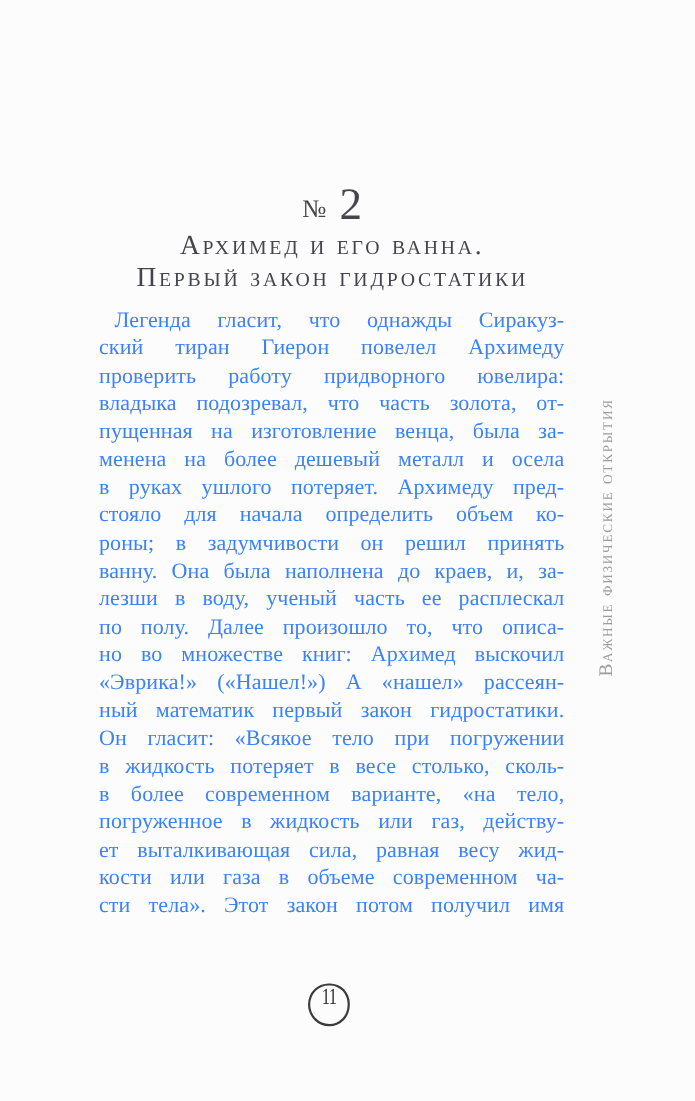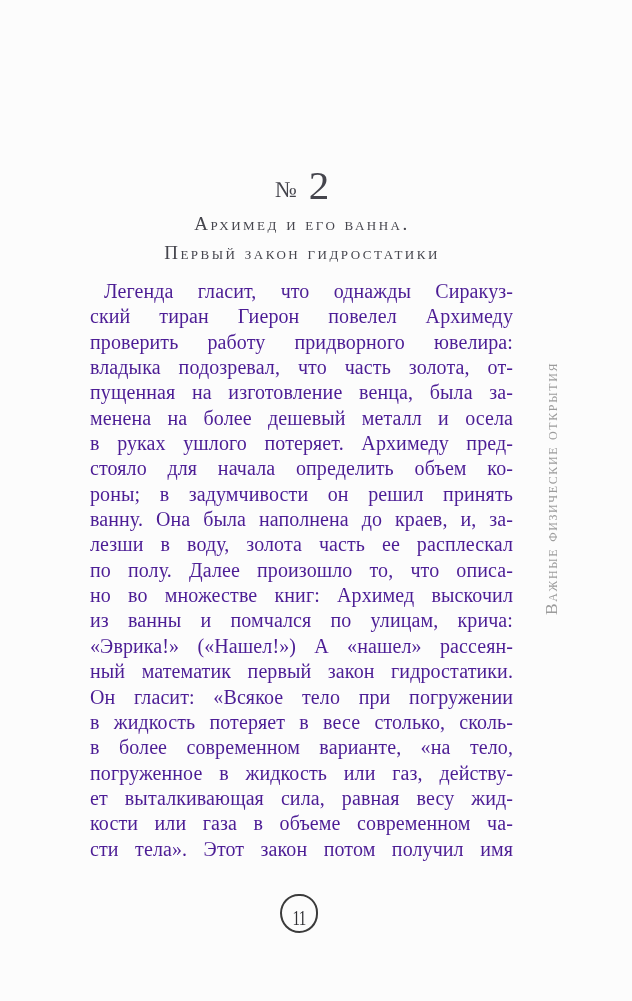--- a/index.html
+++ b/index.html
@@ -40,36 +40,36 @@
     letter-spacing: 1px;
     transform: translateY(-2px);
   }
   .chapter-number .num {
     font-size: 41px;
     font-weight: 400;
     line-height: 44px;
   }
   .title-line {
     margin: 0;
-    font-size: 19px;
+    font-size: 25px;
     font-weight: 400;
     line-height: 29px;
     font-variant: small-caps;
     letter-spacing: 2.5px;
     color: #45454d;
     white-space: nowrap;
   }
 
   
   .body-text {
     position: absolute;
     left: 90px;
     top: 279px;
     width: 423px;
-    color: #4c1d95;
+    color: #3b82f6;
     font-size: 20px;
   }
   .body-text .line {
     line-height: 25.35px;
     height: 25.35px;
     text-align: justify;
     text-align-last: justify;
     white-space: nowrap;
     overflow: visible;
     letter-spacing: 0.1px;
@@ -102,21 +102,21 @@
   .page-number-circle {
     position: absolute;
     left: 280px;
     top: 894px;
     width: 38px;
     height: 39px;
     border: 2px solid #3b3b3b;
     border-radius: 50% 48% 50% 52%;
     box-sizing: border-box;
     display: flex;
-    align-items: flex-end;
+    align-items: flex-start;
     justify-content: center;
     background: #fcfcfc;
   }
   .page-number-circle .page-num {
     font-size: 21px;
     color: #2f2f33;
     transform: scaleX(0.72);
     letter-spacing: -1px;
     line-height: 1;
     padding-bottom: 2px;
@@ -140,24 +140,23 @@
     <div class="line indent">Легенда гласит, что однажды Сиракуз-</div>
     <div class="line">ский тиран Гиерон повелел Архимеду</div>
     <div class="line">проверить работу придворного ювелира:</div>
     <div class="line">владыка подозревал, что часть золота, от-</div>
     <div class="line">пущенная на изготовление венца, была за-</div>
     <div class="line">менена на более дешевый металл и осела</div>
     <div class="line">в руках ушлого потеряет. Архимеду пред-</div>
     <div class="line">стояло для начала определить объем ко-</div>
     <div class="line">роны; в задумчивости он решил принять</div>
     <div class="line">ванну. Она была наполнена до краев, и, за-</div>
-    <div class="line">лезши в воду, золота часть ее расплескал</div>
+    <div class="line">лезши в воду, ученый часть ее расплескал</div>
     <div class="line">по полу. Далее произошло то, что описа-</div>
     <div class="line">но во множестве книг: Архимед выскочил</div>
-    <div class="line">из ванны и помчался по улицам, крича:</div>
     <div class="line">«Эврика!» («Нашел!») А «нашел» рассеян-</div>
     <div class="line">ный математик первый закон гидростатики.</div>
     <div class="line">Он гласит: «Всякое тело при погружении</div>
     <div class="line">в жидкость потеряет в весе столько, сколь-</div>
     <div class="line">в более современном варианте, «на тело,</div>
     <div class="line">погруженное в жидкость или газ, действу-</div>
     <div class="line">ет выталкивающая сила, равная весу жид-</div>
     <div class="line">кости или газа в объеме современном ча-</div>
     <div class="line">сти тела». Этот закон потом получил имя</div>
   </main>

